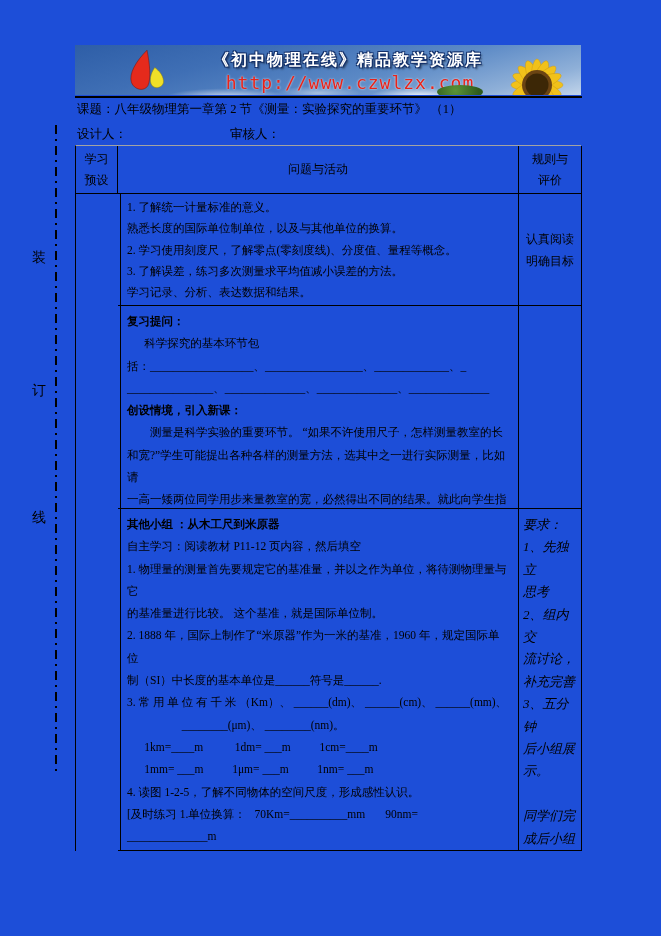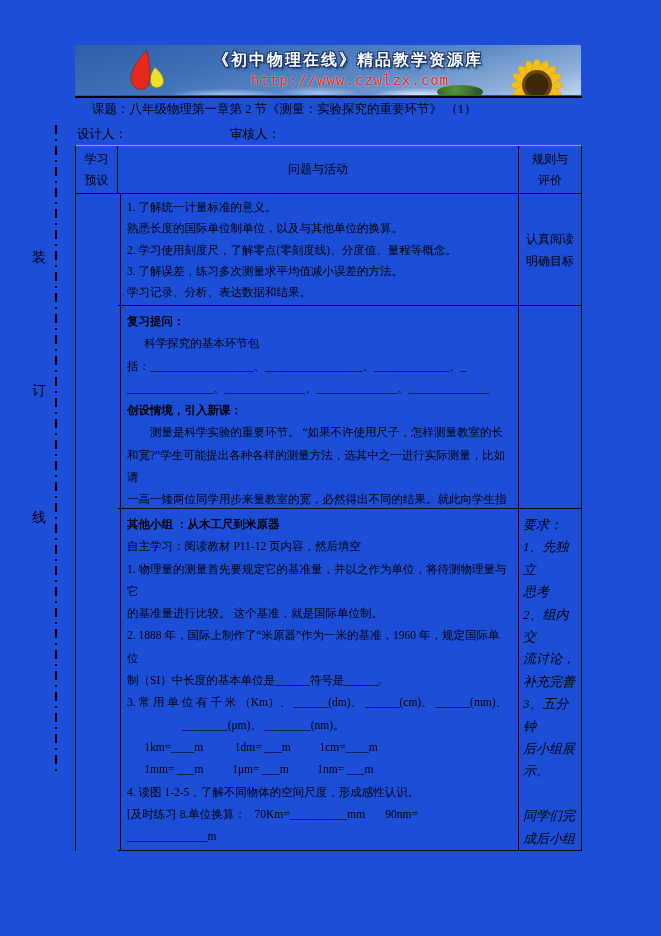--- a/index.html
+++ b/index.html
@@ -11,29 +11,29 @@
     background:
       radial-gradient(70px 12px at 68% 102%, rgba(255,255,255,.85), rgba(255,255,255,0) 70%),
       radial-gradient(90px 14px at 30% 106%, rgba(255,255,255,.75), rgba(255,255,255,0) 70%),
       radial-gradient(60px 10px at 48% 96%, rgba(255,255,255,.45), rgba(255,255,255,0) 70%),
       linear-gradient(165deg,#2e5ea7 0%,#3f6fb5 30%,#5c8ac6 60%,#8fb0d8 85%,#c2d5ea 100%);}
   .banner-logo{position:absolute;left:46px;top:3px;}
   .site-title{position:absolute;left:108px;top:5px;width:330px;text-align:center;
     color:#fff;font-weight:bold;font-size:16px;letter-spacing:2px;
     text-shadow:1px 1px 0 #14316b,-1px 1px 0 #14316b,1px -1px 0 #14316b,-1px -1px 0 #14316b,2px 2px 2px rgba(0,0,0,.5);}
   .site-url{position:absolute;left:130px;top:27px;width:290px;text-align:center;
-    color:#e8231a;font-family:"DejaVu Sans Mono",monospace;font-size:14px;letter-spacing:1px;
+    color:#e8231a;font-family:"DejaVu Sans Mono",monospace;font-size:18px;letter-spacing:1px;
     text-shadow:0 0 2px rgba(255,255,255,.9);}
   .sunflower{position:absolute;right:0px;bottom:-18px;}
   .foliage{position:absolute;left:362px;bottom:-4px;width:46px;height:14px;border-radius:50%;
     background:radial-gradient(circle at 40% 40%, #5a9436, #2f5c1d 80%);}
 
   
   .top-rule{position:absolute;left:75px;top:96px;width:507px;height:2px;background:#000;}
-  .course-title{position:absolute;left:77px;top:101px;font-size:12.5px;white-space:pre;margin-left:15px;}
+  .course-title{position:absolute;left:77px;top:101px;font-size:12.5px;white-space:pre;}
   .designer-row{position:absolute;left:77px;top:126px;font-size:12.5px;}
   .reviewer{position:absolute;left:230px;top:126px;font-size:12.5px;}
 
   
   .binding-line{position:absolute;left:55px;top:125px;width:2px;height:648px;
     background:repeating-linear-gradient(to bottom,#000 0 9px,transparent 9px 14px,#000 14px 16px,transparent 16px 21px);}
   .binding-char{position:absolute;left:32px;font-size:14px;}
   .bc0{top:249px;} .bc1{top:382px;} .bc2{top:509px;}
 
   
@@ -139,21 +139,21 @@
       <div class="tline">自主学习：阅读教材 P11-12 页内容，然后填空</div>
       <div class="tline">1. 物理量的测量首先要规定它的基准量，并以之作为单位，将待测物理量与它</div>
       <div class="tline">的基准量进行比较。 这个基准，就是国际单位制。</div>
       <div class="tline">2. 1888 年，国际上制作了“米原器”作为一米的基准，1960 年，规定国际单位</div>
       <div class="tline">制（SI）中长度的基本单位是______符号是______.</div>
       <div class="tline">3. 常 用 单 位 有 千 米 （Km）、 ______(dm)、 ______(cm)、 ______(mm)、</div>
       <div class="tline">                   ________(μm)、 ________(nm)。</div>
       <div class="tline">      1km=____m           1dm= ___m          1cm=____m</div>
       <div class="tline">      1mm= ___m          1μm= ___m          1nm= ___m</div>
       <div class="tline">4. 读图 1-2-5，了解不同物体的空间尺度，形成感性认识。</div>
-      <div class="tline">[及时练习 8.单位换算：   70Km=__________mm       90nm= ______________m</div>
+      <div class="tline">[及时练习 1.单位换算：   70Km=__________mm       90nm= ______________m</div>
       <div class="tline">   2. 下列各式中表达正确的是：（ ）</div>
 
     </div>
     <div class="cell rule-tall">要求：
 1、先独立
 思考
 2、组内交
 流讨论，
 补充完善
 3、五分钟

